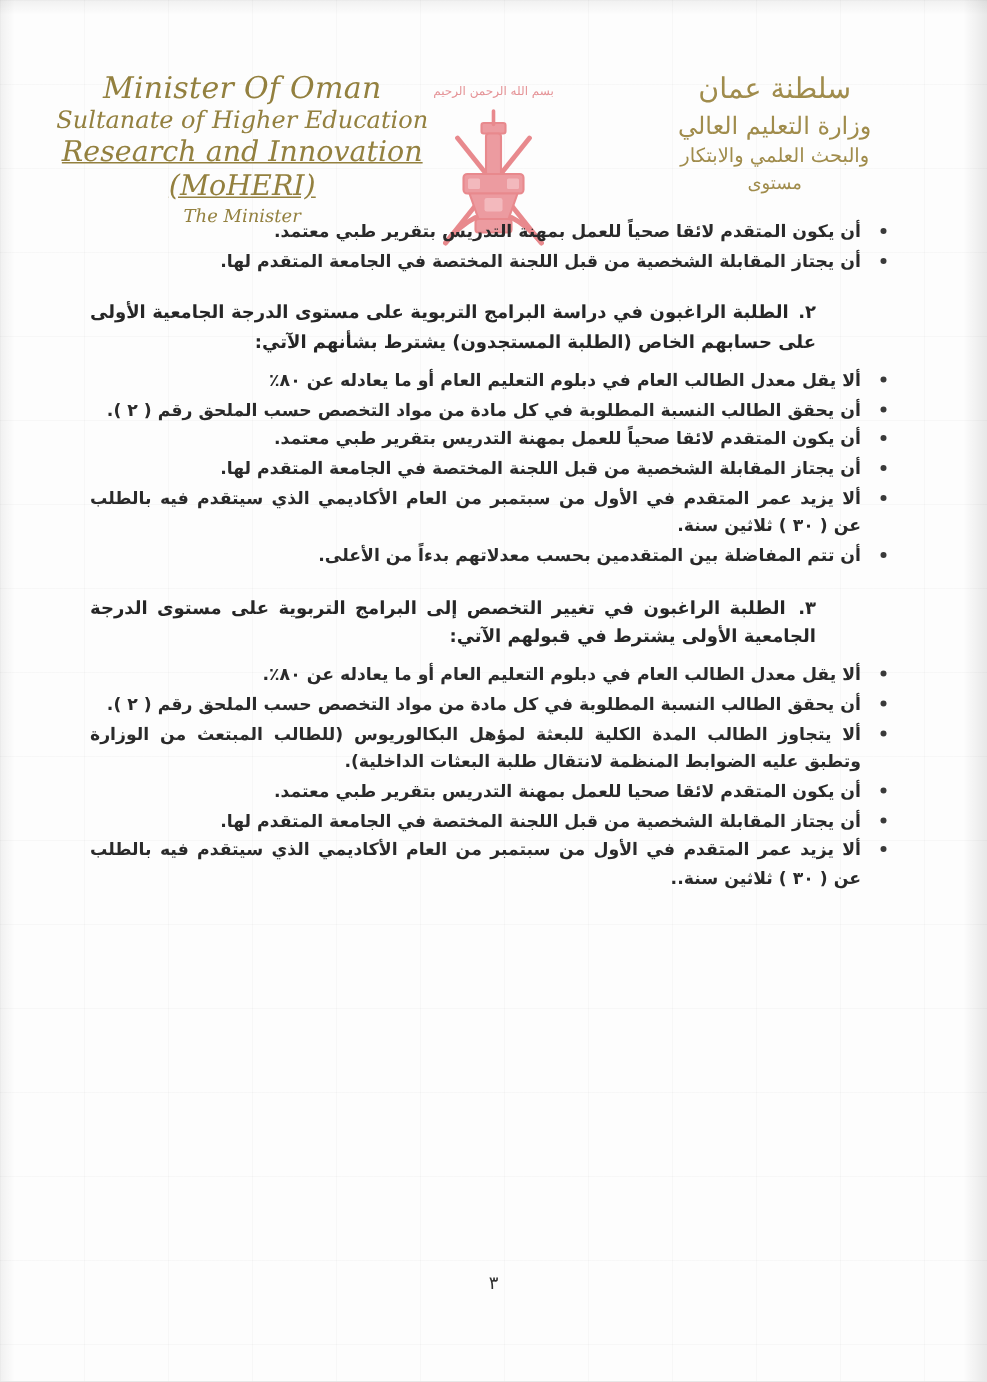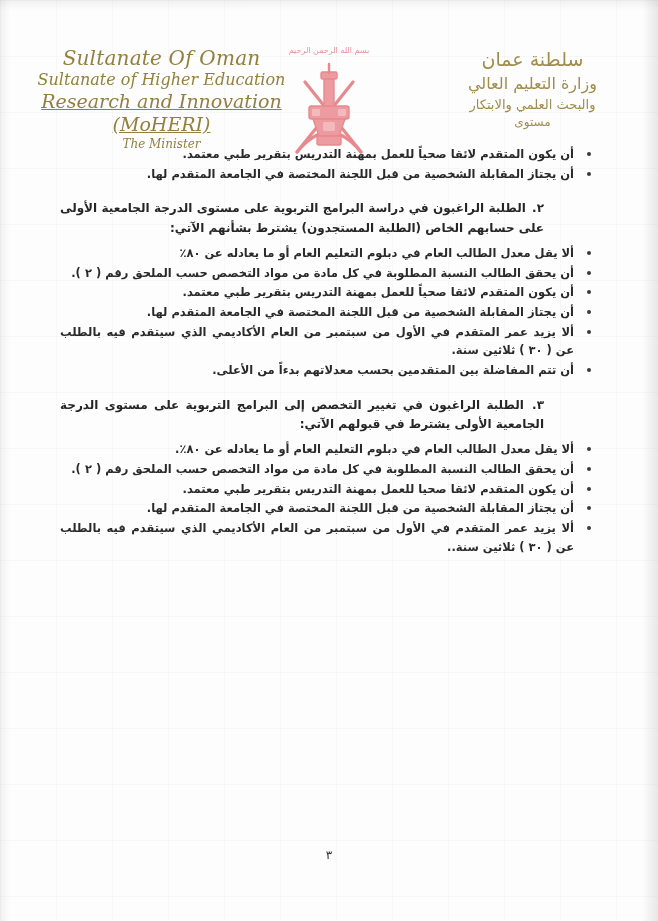--- a/index.html
+++ b/index.html
@@ -73,40 +73,40 @@
     font-style: italic;
     line-height: 1.22;
   }
   .lh-en .l1 { font-size: 20px; letter-spacing: .2px; }
   .lh-en .l2 { font-size: 16px; }
   .lh-en .l3 { font-size: 19px; text-decoration: underline; }
   .lh-en .l4 { font-size: 12px; margin-top: 1px; }
 
   .lh-ar {
     position: absolute;
-    right: 8px;
+    right: 24px;
     top: 46px;
     width: 235px;
     text-align: center;
     direction: rtl;
     color: #a08c4c;
     font-family: "DejaVu Sans", "Liberation Sans", sans-serif;
     line-height: 1.42;
   }
   .lh-ar .a1 { font-size: 19px; letter-spacing: 2px; }
   .lh-ar .a2 { font-size: 16px; }
   .lh-ar .a3 { font-size: 13px; text-align: center; }
   .lh-ar .a4 { font-size: 12px; }
 
   
   .emblem {
     position: absolute;
     left: 50%;
     transform: translateX(-50%);
-    top: 46px;
+    top: 56px;
     width: 104px;
     height: 124px;
     text-align: center;
   }
   .emblem .basmala {
     color: #e38b8f;
     font-size: 8px;
     letter-spacing: .4px;
     opacity: .92;
     font-family: "DejaVu Sans", sans-serif;
@@ -181,21 +181,21 @@
   <div class="scan-grid"></div>
   <div class="edge-shade-right"></div>
   <div class="edge-shade-left"></div>
   <div class="edge-shade-top"></div>
 
   <div class="content">
 
     <div class="letterhead">
 
       <div class="lh-en">
-        <div class="l1">Sultanate Of Oman</div>
+        <div class="l1">Minister Of Oman</div>
         <div class="l2">Sultanate of Higher Education</div>
         <div class="l3">Research and Innovation (MoHERI)</div>
         <div class="l4">The Minister</div>
       </div>
 
       <div class="emblem">
         <div class="basmala">بسم الله الرحمن الرحيم</div>
         <svg width="92" height="104" viewBox="0 0 92 104" aria-hidden="true">
           <g stroke="#e8898d" fill="none" stroke-width="3.2" stroke-linecap="round">
             <path d="M14 96 L70 26"></path>
@@ -250,20 +250,21 @@
       </ul>
 
       <div class="section-heading">
         <span class="num">٣.</span>
         <span>الطلبة الراغبون في تغيير التخصص إلى البرامج التربوية على مستوى الدرجة الجامعية الأولى يشترط في قبولهم الآتي:</span>
       </div>
 
       <ul class="bullets indent-2">
         <li>ألا يقل معدل الطالب العام في دبلوم التعليم العام أو ما يعادله عن ٨٠٪.</li>
         <li>أن يحقق الطالب النسبة المطلوبة في كل مادة من مواد التخصص حسب الملحق رقم ( ٢ ).</li>
+        <li>ألا يتجاوز الطالب المدة الكلية للبعثة لمؤهل البكالوريوس (للطالب المبتعث من الوزارة وتطبق عليه الضوابط المنظمة لانتقال طلبة البعثات الداخلية).</li>
         <li>أن يكون المتقدم لائقا صحيا للعمل بمهنة التدريس بتقرير طبي معتمد.</li>
         <li>أن يجتاز المقابلة الشخصية من قبل اللجنة المختصة في الجامعة المتقدم لها.</li>
         <li>ألا يزيد عمر المتقدم في الأول من سبتمبر من العام الأكاديمي الذي سيتقدم فيه بالطلب عن ( ٣٠ ) ثلاثين سنة..</li>
       </ul>
 
     </div>
 
     <div class="page-number">٣</div>
 
   </div>

